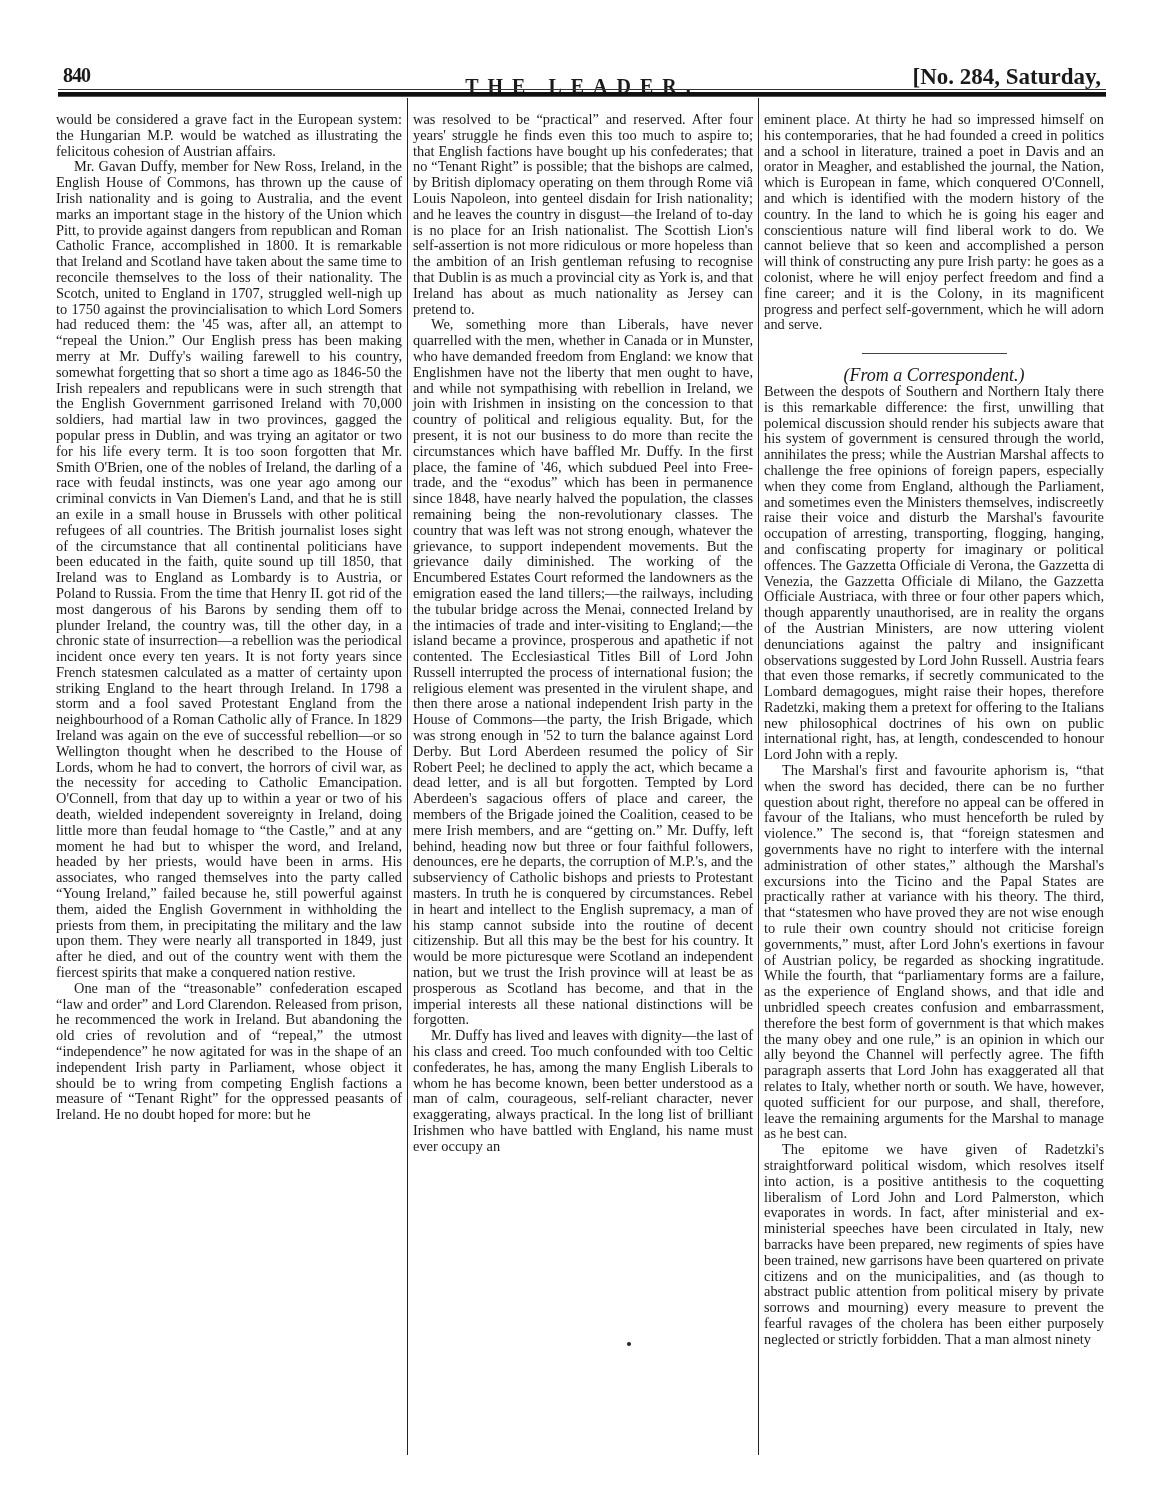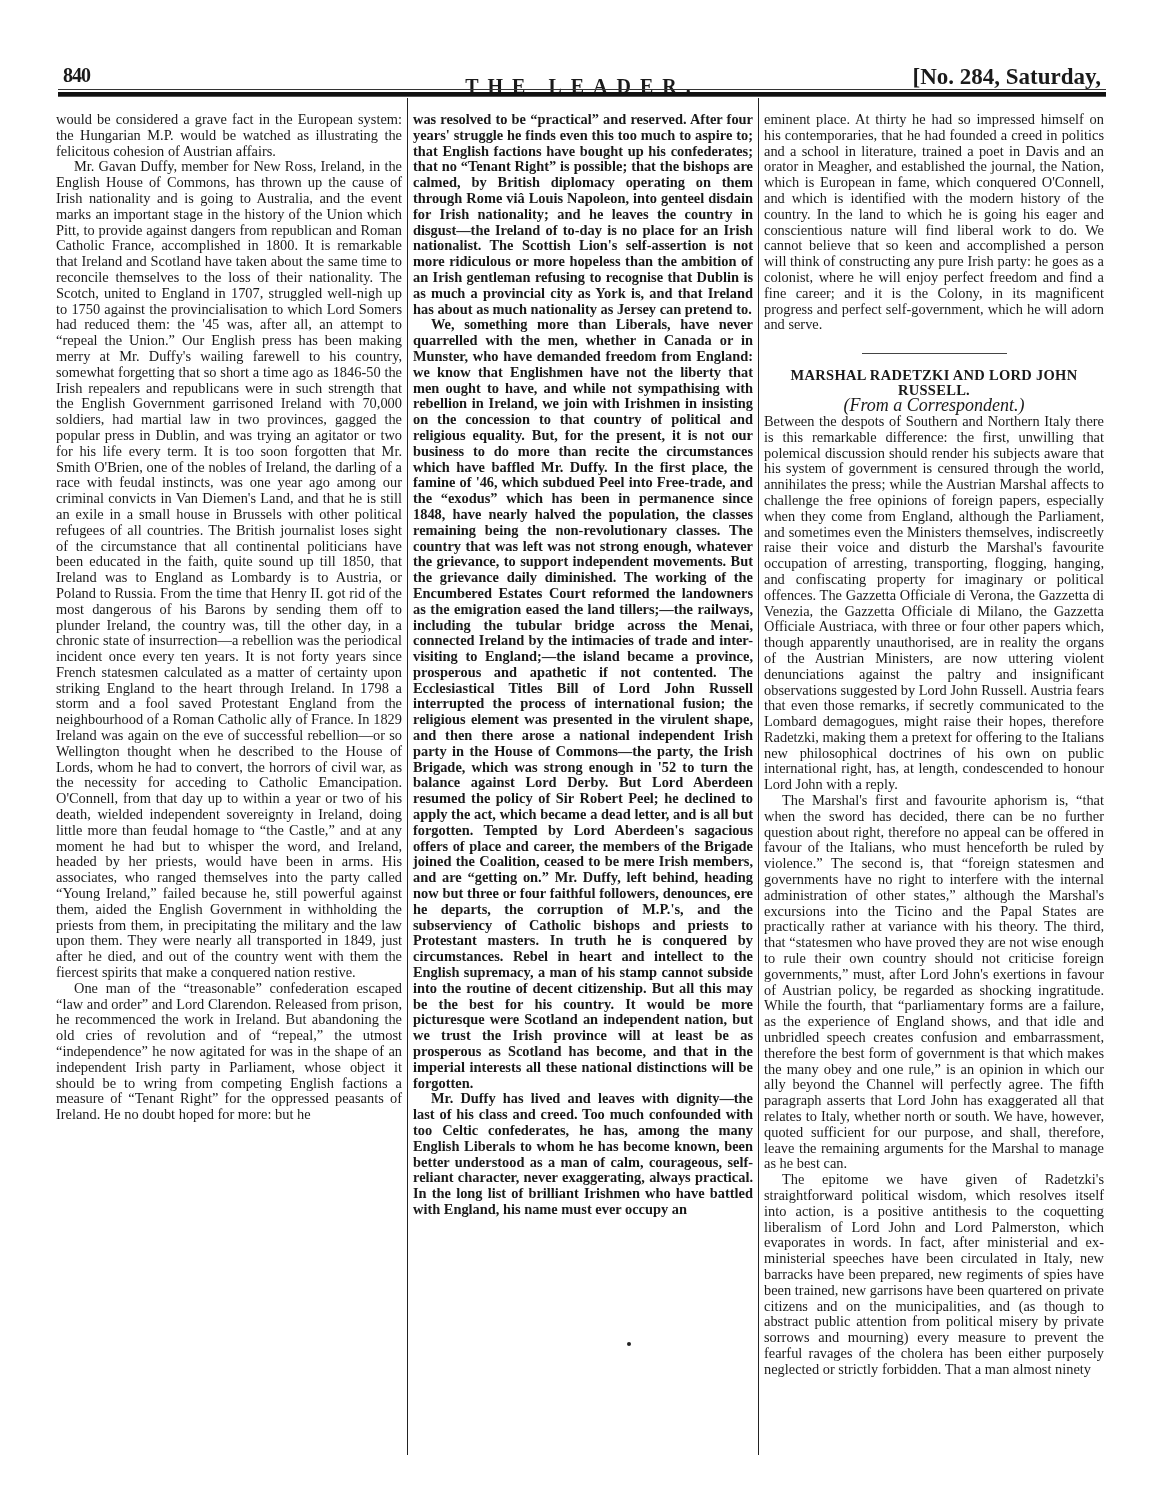--- a/index.html
+++ b/index.html
@@ -14,21 +14,21 @@
            font-size: 23px; font-weight: bold; }
   .rule { position: absolute; left: 58px; width: 1048px; top: 92px; height: 4px; background: #111;
           border-bottom: 1px solid #555; }
   .rule2 { position: absolute; left: 58px; width: 1048px; top: 89px; height: 1px; background: #333; }
 
   .col { position: absolute; top: 112px; font-family: "Liberation Serif", serif; font-size: 14.4px;
          line-height: 15.8px; text-align: justify; }
   .col p { margin: 0; text-indent: 0; }
   .col p.ind { text-indent: 18px; }
   #col1 { left: 56px; width: 346px; }
-  #col2 { left: 413px; width: 340px; font-weight: bold; }
+  #col2 { left: 413px; width: 340px; }
   #col3 { left: 764px; width: 340px; }
   .vrule { position: absolute; width: 1px; background: #222; top: 98px; height: 1357px; }
   #vr1 { left: 407px; }
   #vr2 { left: 758px; }
   .article-divider { width: 145px; height: 1px; background: #444; margin: 20px auto 14px auto; }
   .article-title { text-align: center; font-size: 14.5px; line-height: 15px; letter-spacing: 0.3px; margin: 0; }
   .byline { text-align: center; font-style: italic; font-size: 18px; margin: 2px 0 0 0; }
   .bottom-dot { position: absolute; left: 627px; top: 1342px; width: 4px; height: 4px; background: #222; border-radius: 50%; }
 </style>
 </head>
@@ -53,20 +53,19 @@
 
 <div class="col" id="col2">
   <p>was resolved to be “practical” and reserved. After four years' struggle he finds even this too much to aspire to; that English factions have bought up his confederates; that no “Tenant Right” is possible; that the bishops are calmed, by British diplomacy operating on them through Rome viâ Louis Napoleon, into genteel disdain for Irish nationality; and he leaves the country in disgust—the Ireland of to-day is no place for an Irish nationalist. The Scottish Lion's self-assertion is not more ridiculous or more hopeless than the ambition of an Irish gentleman refusing to recognise that Dublin is as much a provincial city as York is, and that Ireland has about as much nationality as Jersey can pretend to.</p>
   <p class="ind">We, something more than Liberals, have never quarrelled with the men, whether in Canada or in Munster, who have demanded freedom from England: we know that Englishmen have not the liberty that men ought to have, and while not sympathising with rebellion in Ireland, we join with Irishmen in insisting on the concession to that country of political and religious equality. But, for the present, it is not our business to do more than recite the circumstances which have baffled Mr. Duffy. In the first place, the famine of '46, which subdued Peel into Free-trade, and the “exodus” which has been in permanence since 1848, have nearly halved the population, the classes remaining being the non-revolutionary classes. The country that was left was not strong enough, whatever the grievance, to support independent movements. But the grievance daily diminished. The working of the Encumbered Estates Court reformed the landowners as the emigration eased the land tillers;—the railways, including the tubular bridge across the Menai, connected Ireland by the intimacies of trade and inter-visiting to England;—the island became a province, prosperous and apathetic if not contented. The Ecclesiastical Titles Bill of Lord John Russell interrupted the process of international fusion; the religious element was presented in the virulent shape, and then there arose a national independent Irish party in the House of Commons—the party, the Irish Brigade, which was strong enough in '52 to turn the balance against Lord Derby. But Lord Aberdeen resumed the policy of Sir Robert Peel; he declined to apply the act, which became a dead letter, and is all but forgotten. Tempted by Lord Aberdeen's sagacious offers of place and career, the members of the Brigade joined the Coalition, ceased to be mere Irish members, and are “getting on.” Mr. Duffy, left behind, heading now but three or four faithful followers, denounces, ere he departs, the corruption of M.P.'s, and the subserviency of Catholic bishops and priests to Protestant masters. In truth he is conquered by circumstances. Rebel in heart and intellect to the English supremacy, a man of his stamp cannot subside into the routine of decent citizenship. But all this may be the best for his country. It would be more picturesque were Scotland an independent nation, but we trust the Irish province will at least be as prosperous as Scotland has become, and that in the imperial interests all these national distinctions will be forgotten.</p>
   <p class="ind">Mr. Duffy has lived and leaves with dignity—the last of his class and creed. Too much confounded with too Celtic confederates, he has, among the many English Liberals to whom he has become known, been better understood as a man of calm, courageous, self-reliant character, never exaggerating, always practical. In the long list of brilliant Irishmen who have battled with England, his name must ever occupy an</p>
 </div>
 
 <div class="col" id="col3">
   <p>eminent place. At thirty he had so impressed himself on his contemporaries, that he had founded a creed in politics and a school in literature, trained a poet in Davis and an orator in Meagher, and established the journal, the Nation, which is European in fame, which conquered O'Connell, and which is identified with the modern history of the country. In the land to which he is going his eager and conscientious nature will find liberal work to do. We cannot believe that so keen and accomplished a person will think of constructing any pure Irish party: he goes as a colonist, where he will enjoy perfect freedom and find a fine career; and it is the Colony, in its magnificent progress and perfect self-government, which he will adorn and serve.</p>
   <div class="article-divider"></div>
-  <h2 class="article-title">MARSHAL RADETZKI AND LORD JOHN RUSSELL.</h2>
   <p class="byline">(From a Correspondent.)</p>
   <p>Between the despots of Southern and Northern Italy there is this remarkable difference: the first, unwilling that polemical discussion should render his subjects aware that his system of government is censured through the world, annihilates the press; while the Austrian Marshal affects to challenge the free opinions of foreign papers, especially when they come from England, although the Parliament, and sometimes even the Ministers themselves, indiscreetly raise their voice and disturb the Marshal's favourite occupation of arresting, transporting, flogging, hanging, and confiscating property for imaginary or political offences. The Gazzetta Officiale di Verona, the Gazzetta di Venezia, the Gazzetta Officiale di Milano, the Gazzetta Officiale Austriaca, with three or four other papers which, though apparently unauthorised, are in reality the organs of the Austrian Ministers, are now uttering violent denunciations against the paltry and insignificant observations suggested by Lord John Russell. Austria fears that even those remarks, if secretly communicated to the Lombard demagogues, might raise their hopes, therefore Radetzki, making them a pretext for offering to the Italians new philosophical doctrines of his own on public international right, has, at length, condescended to honour Lord John with a reply.</p>
   <p class="ind">The Marshal's first and favourite aphorism is, “that when the sword has decided, there can be no further question about right, therefore no appeal can be offered in favour of the Italians, who must henceforth be ruled by violence.” The second is, that “foreign statesmen and governments have no right to interfere with the internal administration of other states,” although the Marshal's excursions into the Ticino and the Papal States are practically rather at variance with his theory. The third, that “statesmen who have proved they are not wise enough to rule their own country should not criticise foreign governments,” must, after Lord John's exertions in favour of Austrian policy, be regarded as shocking ingratitude. While the fourth, that “parliamentary forms are a failure, as the experience of England shows, and that idle and unbridled speech creates confusion and embarrassment, therefore the best form of government is that which makes the many obey and one rule,” is an opinion in which our ally beyond the Channel will perfectly agree. The fifth paragraph asserts that Lord John has exaggerated all that relates to Italy, whether north or south. We have, however, quoted sufficient for our purpose, and shall, therefore, leave the remaining arguments for the Marshal to manage as he best can.</p>
   <p class="ind">The epitome we have given of Radetzki's straightforward political wisdom, which resolves itself into action, is a positive antithesis to the coquetting liberalism of Lord John and Lord Palmerston, which evaporates in words. In fact, after ministerial and ex-ministerial speeches have been circulated in Italy, new barracks have been prepared, new regiments of spies have been trained, new garrisons have been quartered on private citizens and on the municipalities, and (as though to abstract public attention from political misery by private sorrows and mourning) every measure to prevent the fearful ravages of the cholera has been either purposely neglected or strictly forbidden. That a man almost ninety</p>
 </div>
 
 <div class="bottom-dot"></div>
 
 </body></html>

